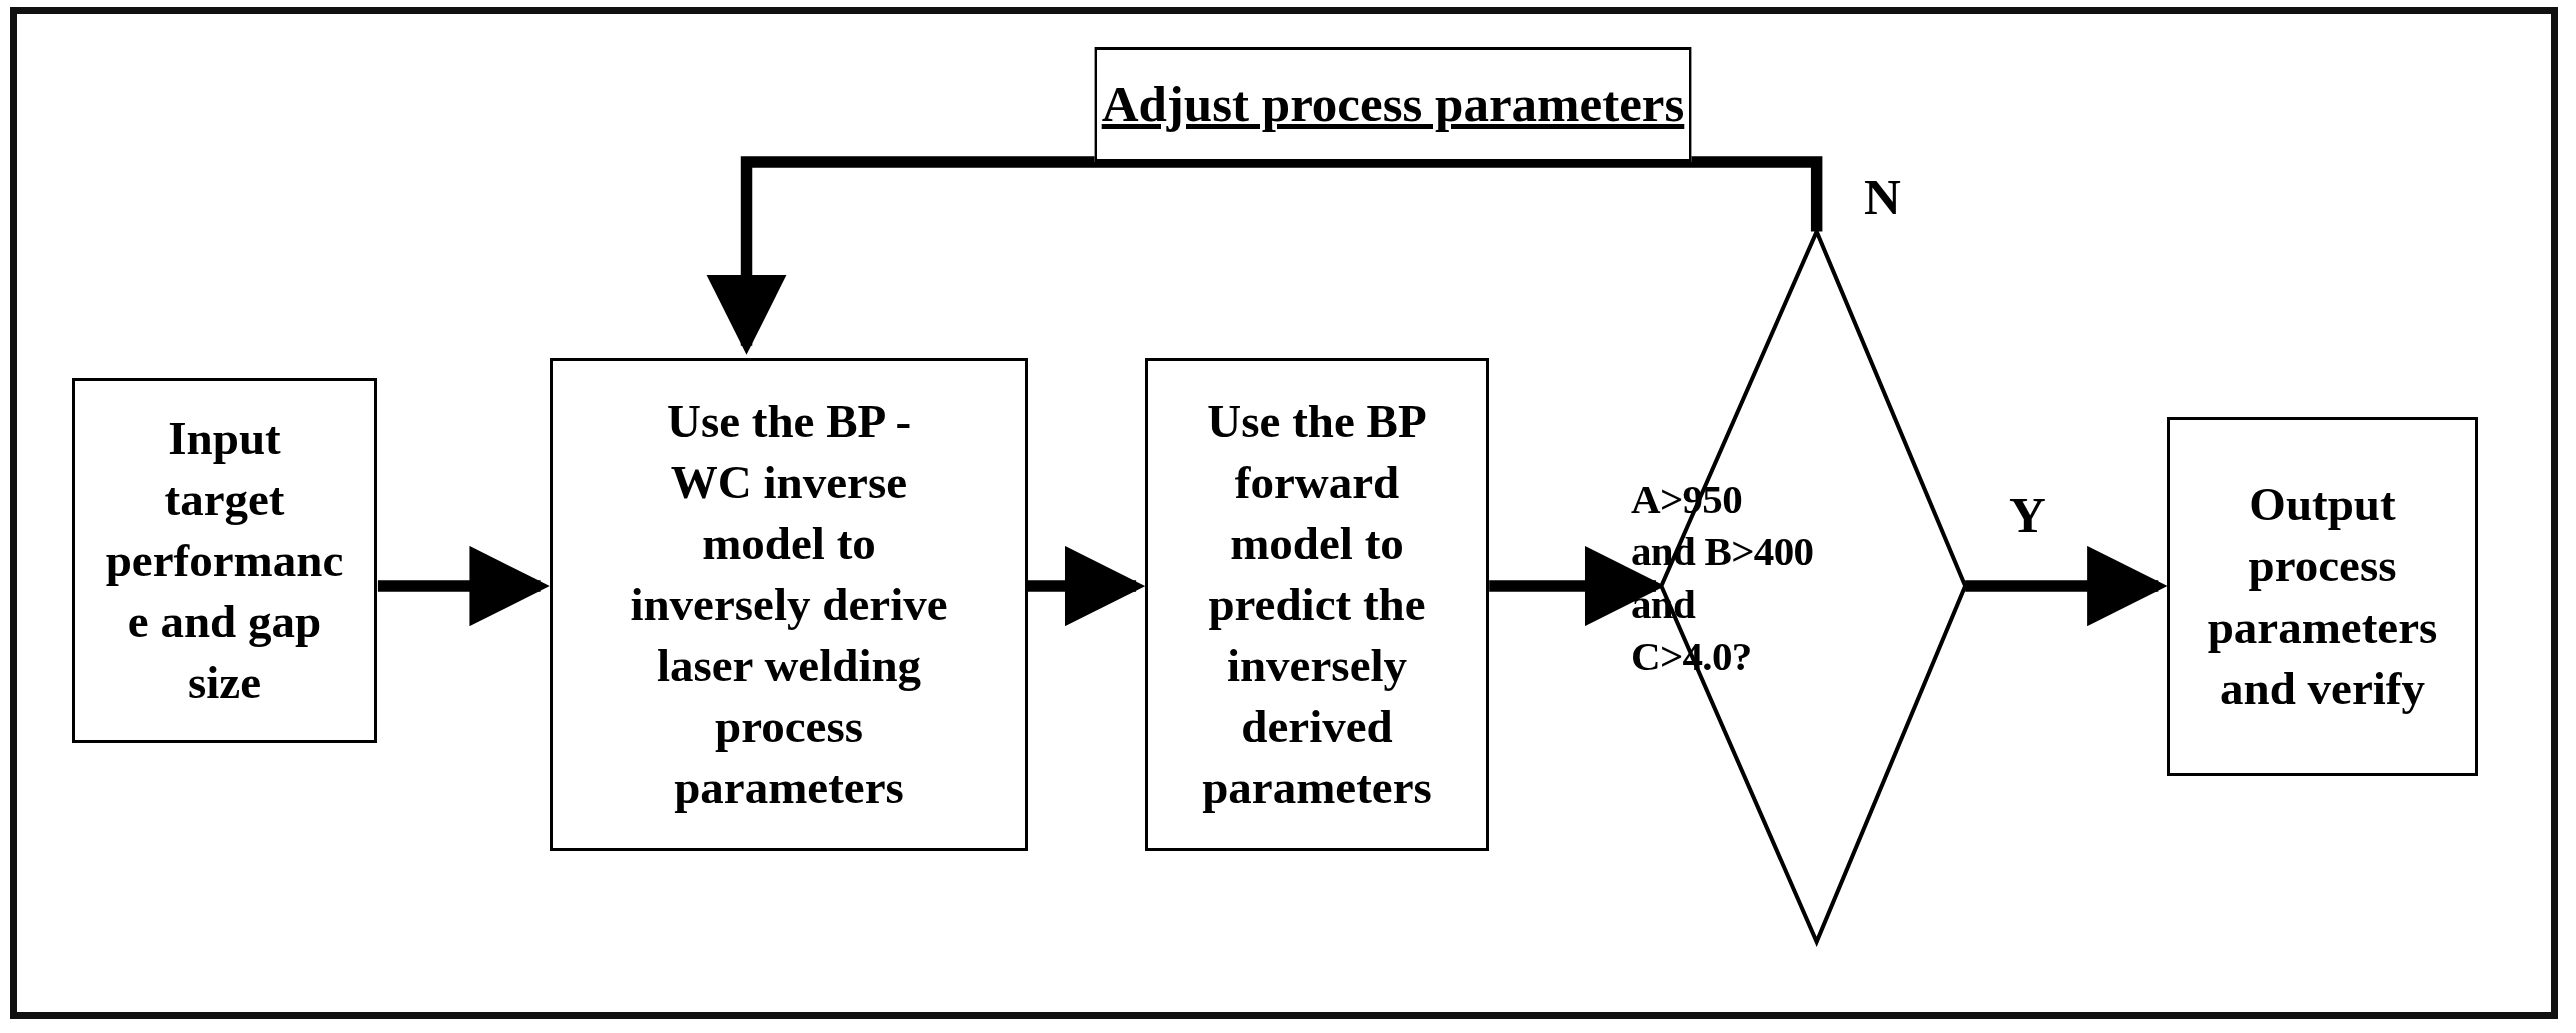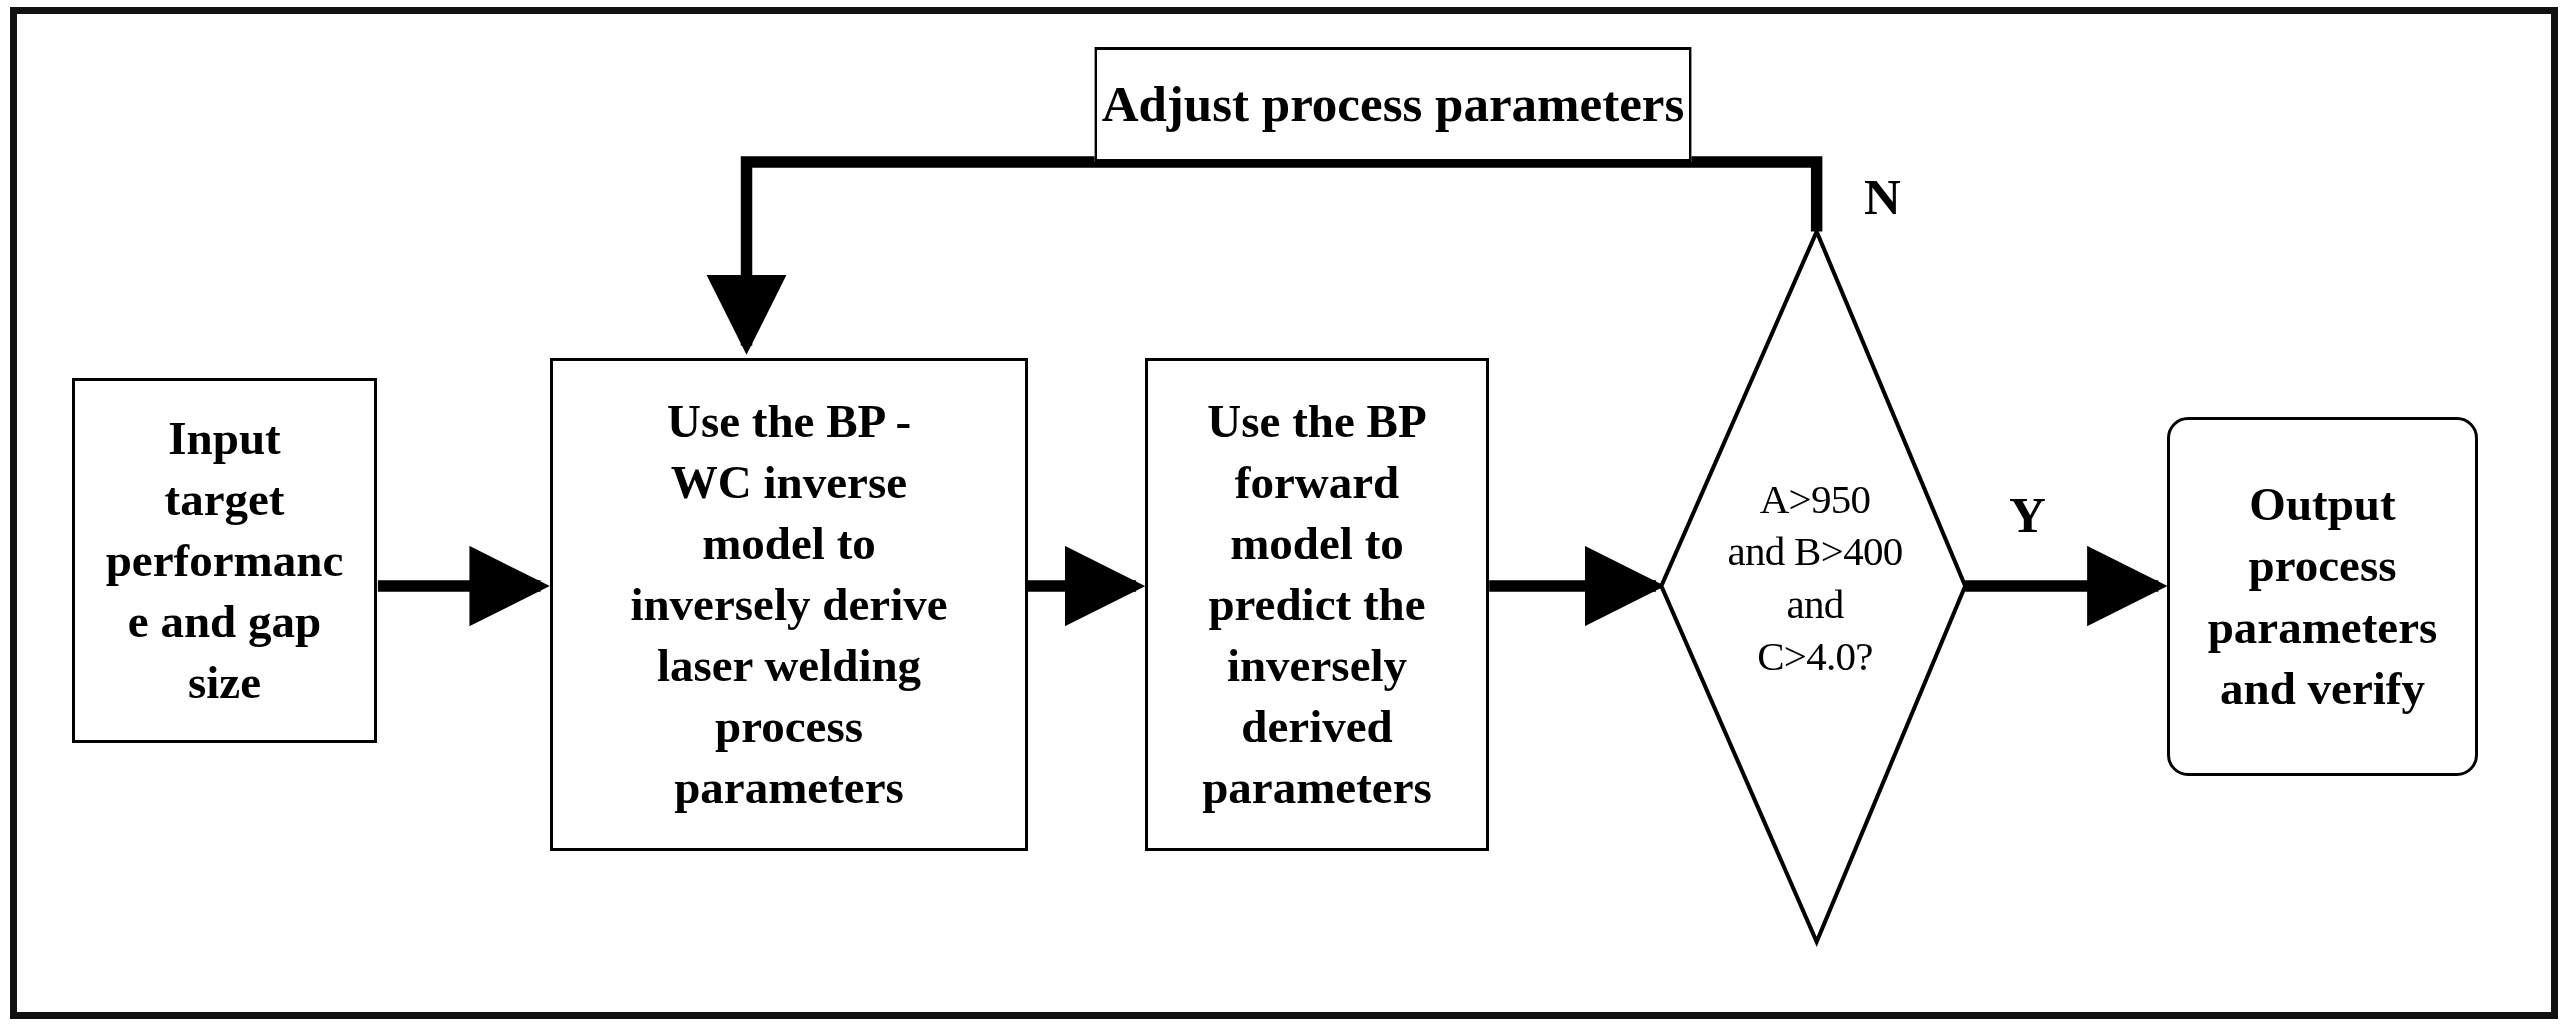--- a/index.html
+++ b/index.html
@@ -58,47 +58,47 @@
   }
   .node .txt {
     display: block;
     width: 100%;
     white-space: pre-line;
   }
 
   #node-input     { left:72px;  top:378px;  width:305px;  height:365px;  font-size:47px;text-align:center; }
   #node-inverse   { left:550px;  top:358px;  width:478px;  height:493px;  font-size:47px; }
   #node-forward   { left:1145px; top:358px;  width:344px;  height:493px;  font-size:47px; }
-  #node-output    { left:2167px; top:417px;  width:311px;  height:359px;  font-size:47px;border-radius:21px; }
+  #node-output    { left:2167px; top:417px;  width:311px;  height:359px;  font-size:47px; }
 
   
   #node-adjust {
     left: 1020px;
     top: 47px;
     width: 746px;
     height: 115px;
     border-width: 3.4px;
     font-size: 51px;
     transform: scaleX(0.80);
     transform-origin: center center;
   }
   #node-adjust .txt {
     transform: scaleX(1.25);
     transform-origin: center center;
+    text-decoration: underline;
   }
 
   
   #diamond-label {
     position: absolute;
     left: 1631px;
     top: 473px;
     width: 368px;
-    text-align: center;
     font-size: 41px;
-    font-weight: normal;
+    font-weight: bold;
     line-height: 1.28;
     color: #000000;
     white-space: pre-line;
     letter-spacing: -0.7px;
   }
 
   
   .branch-label {
     position: absolute;
     font-size: 51px;

